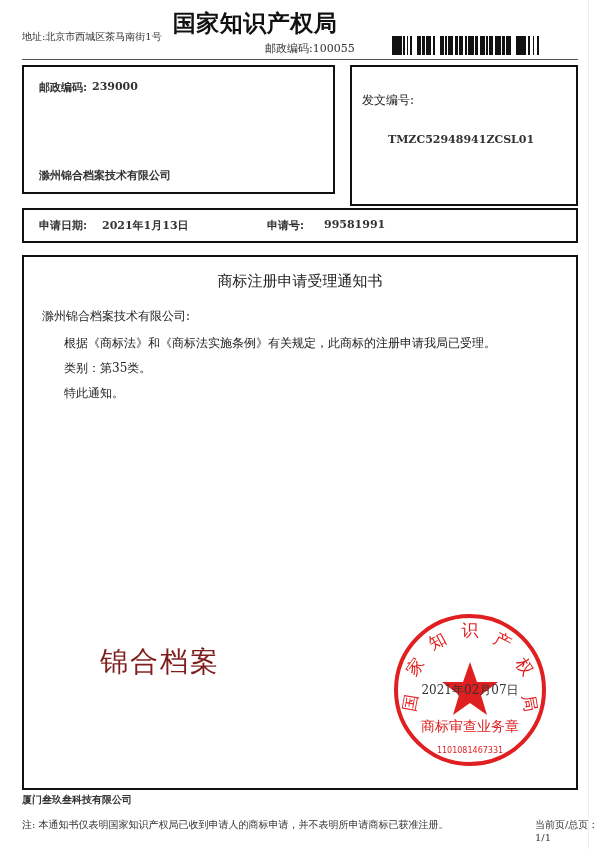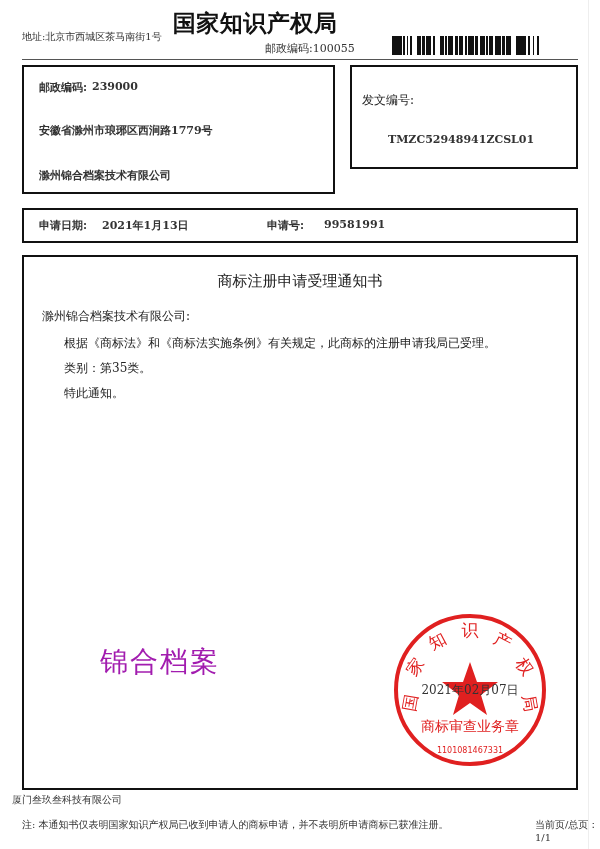--- a/index.html
+++ b/index.html
@@ -8,29 +8,29 @@
   .abs { position:absolute; }
   .title { left:12px; width:486px; top:8px; text-align:center; font-family:"DejaVu Sans","Liberation Sans",sans-serif;
            font-size:23px; font-weight:bold; color:#111; letter-spacing:0.5px; }
   .hdr-addr { left:22px; top:30px; font-size:10px; color:#333; }
   .hdr-zip { left:265px; top:41px; font-size:11px; color:#333; }
   .barcode { left:392px; top:36px; width:190px; height:19px; display:flex; align-items:stretch; gap:1px; }
   .barcode span { background:#111; display:block; }
   .hdr-line { left:22px; top:59px; width:556px; height:0; border-top:1px solid #555; }
   .box { border:2px solid #111; box-sizing:border-box; }
   .box-left { left:22px; top:65px; width:313px; height:129px; }
-  .box-right { left:350px; top:65px; width:228px; height:104px; }
+  .box-right { left:350px; top:65px; width:228px; height:141px; }
   .box-date { left:22px; top:208px; width:556px; height:35px; }
   .box-main { left:22px; top:255px; width:556px; height:535px; }
   .t11 { font-size:11px; color:#333;font-weight:bold; }
   .t12 { font-size:12px; color:#222; }
   .notice-title { left:22px; width:556px; top:272px; text-align:center; font-size:15px; color:#222; }
-  .mark { left:100px; top:643px; font-family:"DejaVu Sans","Liberation Sans",sans-serif; font-size:28px; color:#a21caf; letter-spacing:2px; }
+  .mark { left:100px; top:643px; font-family:"DejaVu Sans","Liberation Sans",sans-serif; font-size:28px; color:#7f1d1d; letter-spacing:2px; }
   .seal { left:390px; top:610px; width:160px; height:160px; }
-  .footer-co { left:12px; top:793px; font-size:10px; color:#333; }
+  .footer-co { left:22px; top:793px; font-size:10px; color:#333;font-weight:bold; }
   .footer-note { left:22px; top:818px; font-size:10px; color:#333; }
   .footer-page { left:498px; top:818px; font-size:10px; color:#333;margin-left:37px; }
   .edge-r { left:588px; top:0; width:1px; height:849px; background:#eee; }
 </style>
 </head>
 <body>
 
 <div class="abs edge-r"></div>
 
 <div class="abs title">国家知识产权局</div>
@@ -62,21 +62,20 @@
     <span style="width:10px;margin-left:4px"></span>
     <span style="width:2px;margin-left:1px"></span>
   <span style="width:1px;margin-left:2px"></span>
     <span style="width:2px;margin-left:2px"></span>
 </div>
 <div class="abs hdr-line"></div>
 
 <div class="abs box box-left">
   <div class="abs t11" style="left:15px;top:13px">邮政编码:</div>
   <div class="abs t11" style="left:68px;top:13px">239000</div>
-  <div class="abs t11" style="left:15px;top:56px">安徽省滁州市琅琊区西涧路1779号</div>
   <div class="abs t11" style="left:15px;top:101px">滁州锦合档案技术有限公司</div>
 </div>
 
 <div class="abs box box-right">
   <div class="abs t12" style="left:10px;top:25px">发文编号:</div>
   <div class="abs t11" style="left:36px;top:66px">TMZC52948941ZCSL01</div>
 </div>
 
 <div class="abs box box-date">
   <div class="abs t11" style="left:15px;top:8px">申请日期:</div>

